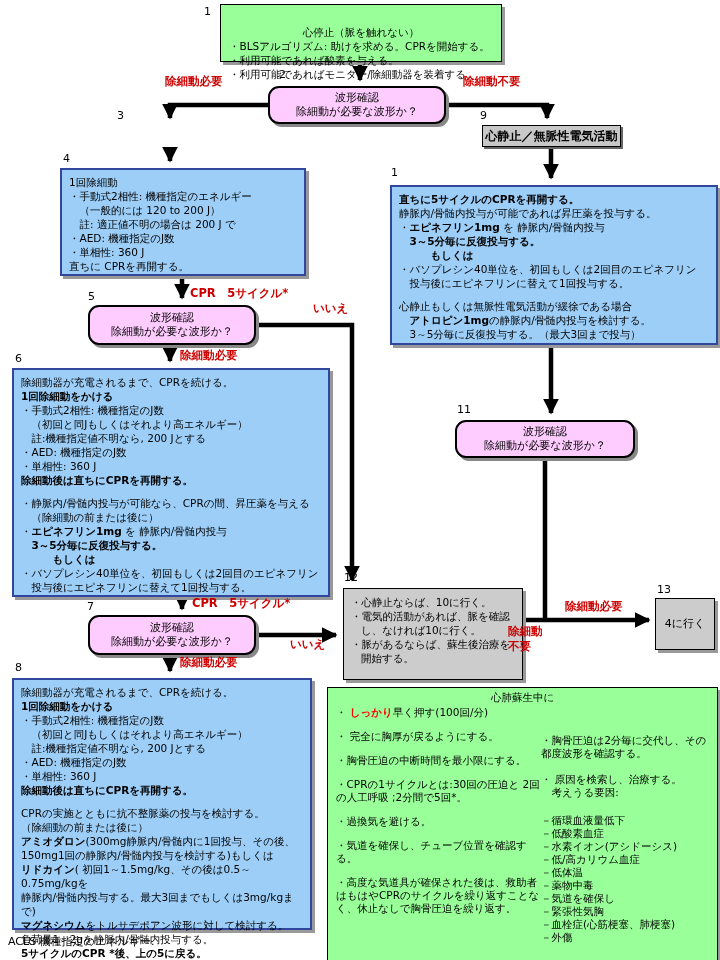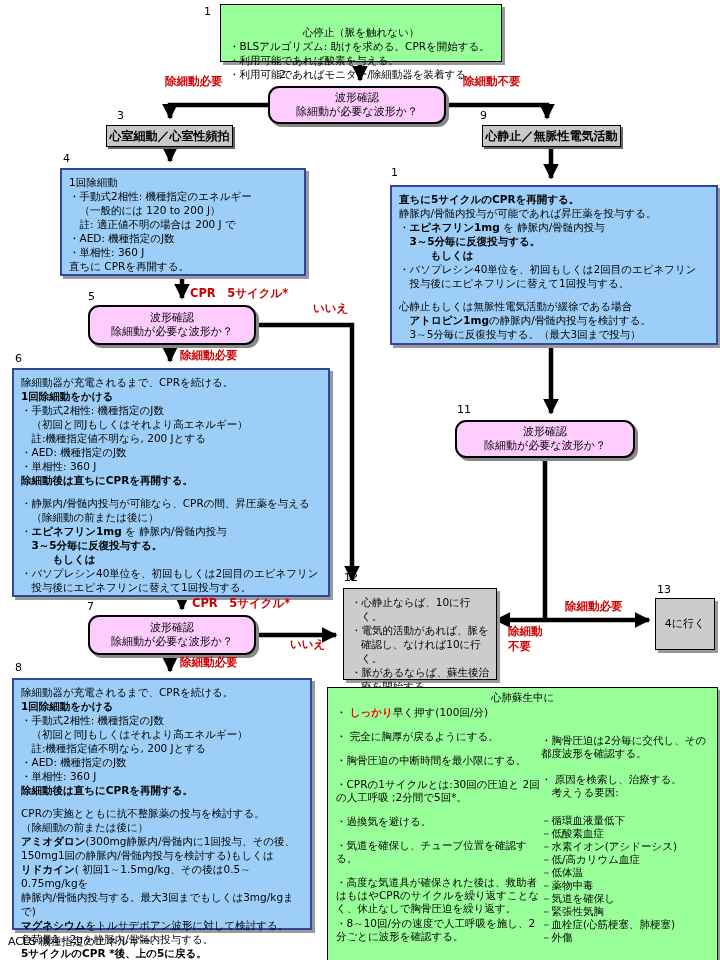--- a/index.html
+++ b/index.html
@@ -92,21 +92,20 @@
     <div>・BLSアルゴリズム: 助けを求める。CPRを開始する。</div>
     <div>・利用可能であれば酸素を与える。</div>
     <div>・利用可能であればモニター/除細動器を装着する。</div>
   </div>
 
   <div class="box pinkbox" style="left:268px;top:86px;width:178px;height:38px">
     <div>波形確認</div>
     <div>除細動が必要な波形か？</div>
   </div>
 
-  <div class="box termbox" style="left:106px;top:125px;width:127px;height:22px;line-height:20px">心室細動／心室性頻拍</div>
   <div class="box termbox" style="left:482px;top:125px;width:139px;height:22px;line-height:20px">心静止／無脈性電気活動</div>
 
   <div class="box bluebox" style="left:60px;top:168px;width:246px;height:108px">
     <div>1回除細動</div>
     <div>・手動式2相性:  機種指定のエネルギー</div>
     <div>　（一般的には 120 to 200 J）</div>
     <div>　註: 適正値不明の場合は  200 J  で</div>
     <div>・AED:  機種指定のJ数</div>
     <div>・単相性: 360 J</div>
     <div>直ちに CPRを再開する。</div>
@@ -174,40 +173,39 @@
     <div>心静止もしくは無脈性電気活動が緩徐である場合</div>
     <div><span>　</span><span class="b">アトロピン1mg</span><span>の静脈内/骨髄内投与を検討する。</span></div>
     <div>　3～5分毎に反復投与する。（最大3回まで投与）</div>
   </div>
 
   <div class="box pinkbox" style="left:455px;top:420px;width:180px;height:38px">
     <div>波形確認</div>
     <div>除細動が必要な波形か？</div>
   </div>
 
-  <div class="box graybox" style="left:343px;top:588px;width:154px;height:92px">
+  <div class="box graybox" style="left:343px;top:588px;width:180px;height:92px">
     <div class="indent">・心静止ならば、10に行く。</div>
     <div class="indent">・電気的活動があれば、脈を確認し、なければ10に行く。</div>
     <div class="indent">・脈があるならば、蘇生後治療を開始する。</div>
   </div>
 
   <div class="box graybox" style="left:655px;top:598px;width:60px;height:52px;display:flex;align-items:center;justify-content:center;font-size:11px">4に行く</div>
 
   <div class="box cprbox" style="left:327px;top:687px;width:391px;height:297px">
     <div class="cpr-title">心肺蘇生中に</div>
     <div class="cpr-cols">
       <div class="cpr-left">
         <div class="gli"><span>・ </span><span class="redem">しっかり</span><span>早く押す(100回/分)</span></div>
         <div class="gli">・ 完全に胸厚が戻るようにする。</div>
         <div class="gli">・胸骨圧迫の中断時間を最小限にする。</div>
         <div class="gli">・CPRの1サイクルとは:30回の圧迫と 2回の人工呼吸 ;2分間で5回*。</div>
         <div class="gli">・過換気を避ける。</div>
         <div class="gli">・気道を確保し、チューブ位置を確認する。</div>
         <div style="margin-bottom:2px">・高度な気道具が確保された後は、救助者はもはやCPRのサイクルを繰り返すことなく、休止なしで胸骨圧迫を繰り返す。</div>
-        <div>・8～10回/分の速度で人工呼吸を施し、2分ごとに波形を確認する。</div>
       </div>
       <div class="cpr-right">
         <div style="margin-bottom:13px">・胸骨圧迫は2分毎に交代し、その都度波形を確認する。</div>
         <div>・ 原因を検索し、治療する。</div>
         <div style="margin-bottom:15px">　考えうる要因:</div>
         <div>－循環血液量低下</div>
         <div>－低酸素血症</div>
         <div>－水素イオン(アシドーシス)</div>
         <div>－低/高カリウム血症</div>
         <div>－低体温</div>

